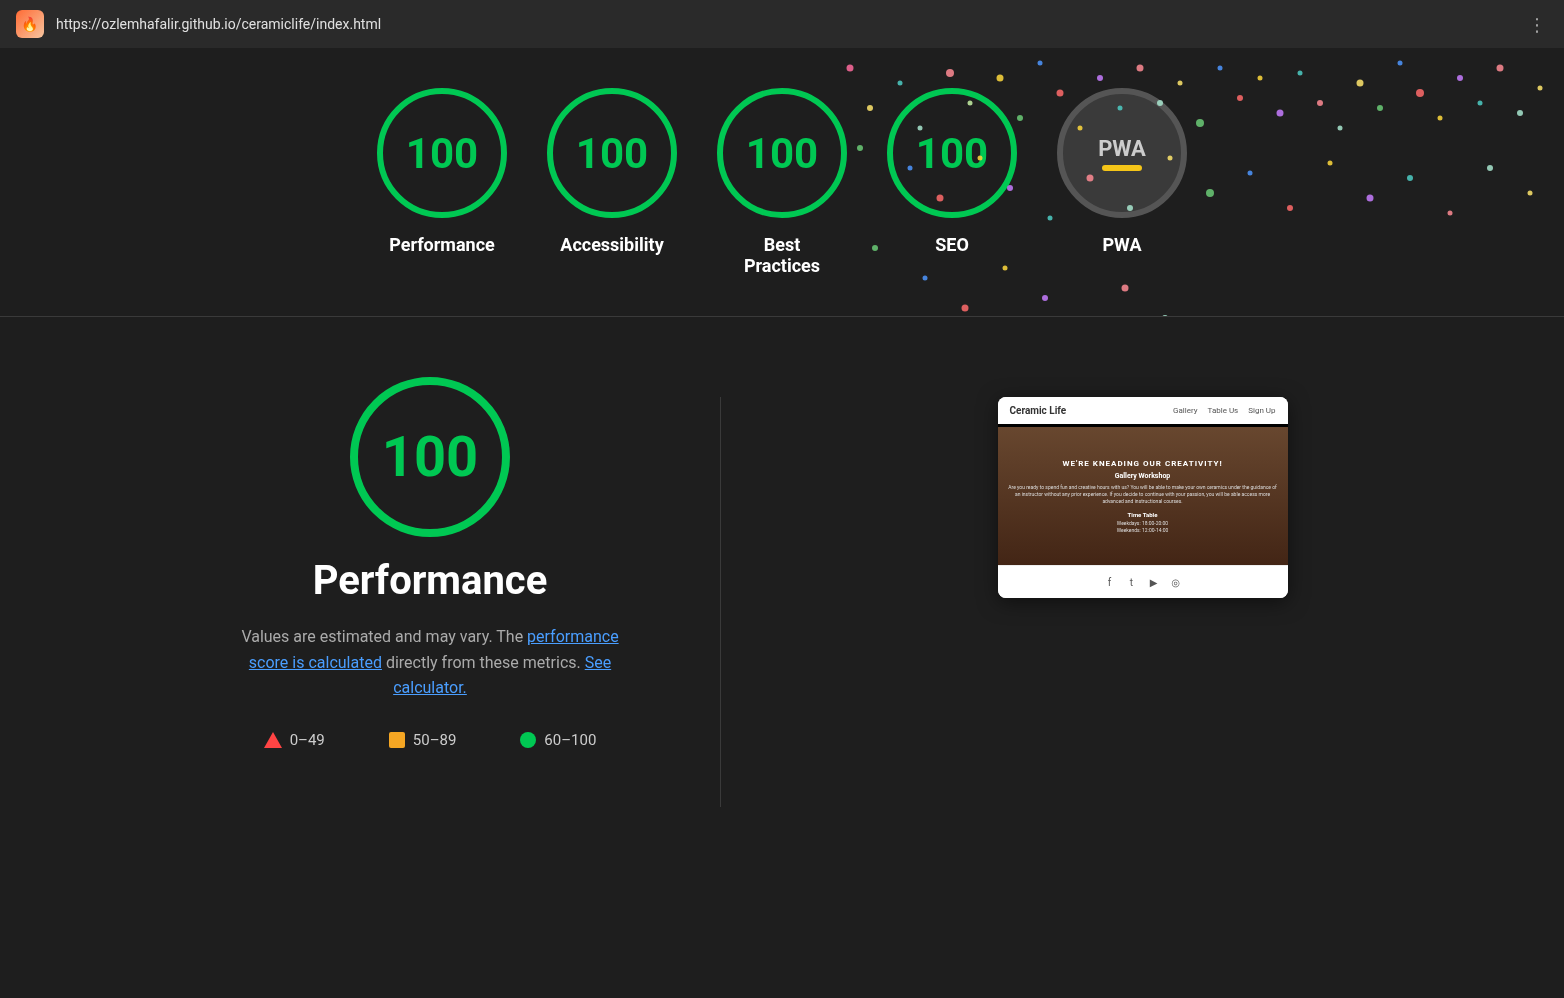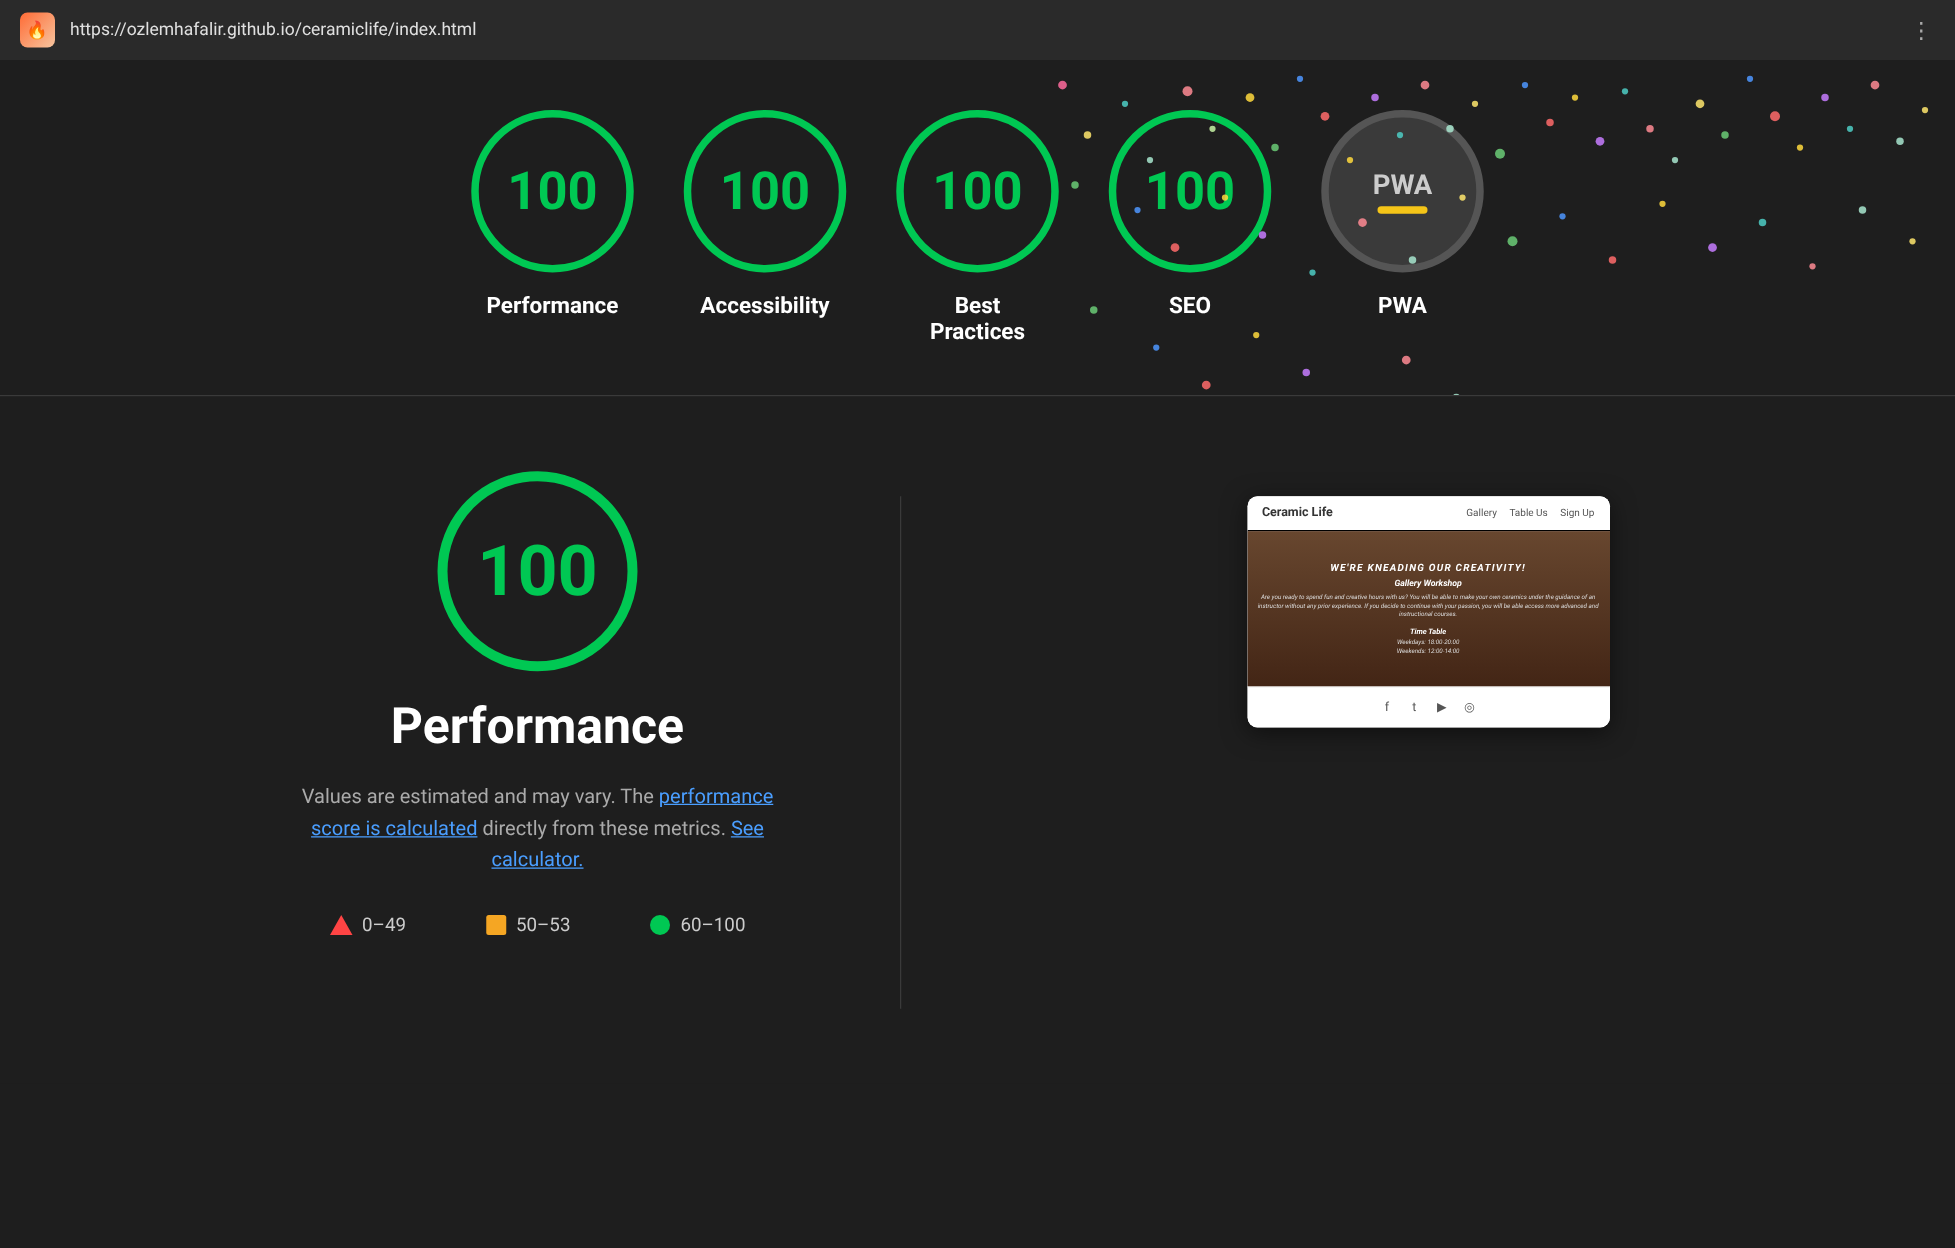--- a/index.html
+++ b/index.html
@@ -242,21 +242,21 @@
       overflow: hidden;
       box-shadow: 0 4px 20px rgba(0,0,0,0.5);
     }
 
     .preview-nav {
       background: #fff;
       padding: 8px 12px;
       display: flex;
       align-items: center;
       justify-content: space-between;
-      border-bottom: 1px solid #000000;
+      border-bottom: 3px solid #000000;
     }
 
     .preview-logo {
       font-size: 10px;
       font-weight: bold;
       color: #333;
     }
 
     .preview-nav-links {
       display: flex;
@@ -264,28 +264,27 @@
     }
 
     .preview-nav-link {
       font-size: 8px;
       color: #555;
       text-align: right;
     }
 
     .preview-hero {
       background: #5a3a2a;
-      height: 124px;
+      height: 138px;
       position: relative;
       display: flex;
       flex-direction: column;
       align-items: center;
       justify-content: center;
       overflow: hidden;
-      font-style: italic;
     }
 
     .preview-hero-bg {
       position: absolute;
       inset: 0;
       background: linear-gradient(180deg, #6b4a30 0%, #3d2010 100%);
       opacity: 0.8;
     }
 
     .preview-hero-text {
@@ -474,21 +473,21 @@
       <span>Values are estimated and may vary. The </span><a href="#">performance score
 is calculated</a><span> directly from these metrics. </span><a href="#">See calculator.</a>
     </p>
     <div class="legend-row">
       <div class="legend-item">
         <div class="legend-triangle"></div>
         <span>0–49</span>
       </div>
       <div class="legend-item">
         <div class="legend-square"></div>
-        <span>50–53</span>
+        <span>50–89</span>
       </div>
       <div class="legend-item">
         <div class="legend-circle"></div>
         <span>60–100</span>
       </div>
     </div>
   </div>
 
   <div class="vertical-divider"></div>
 

